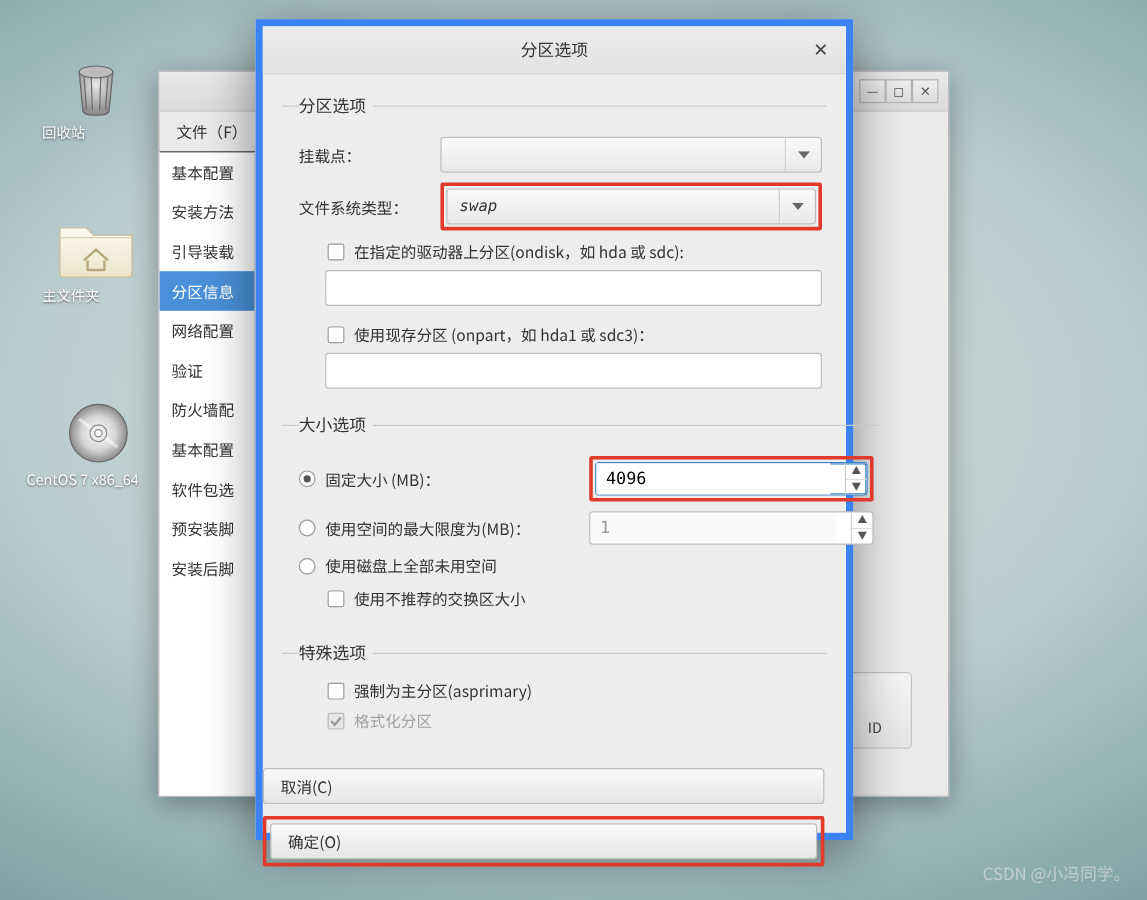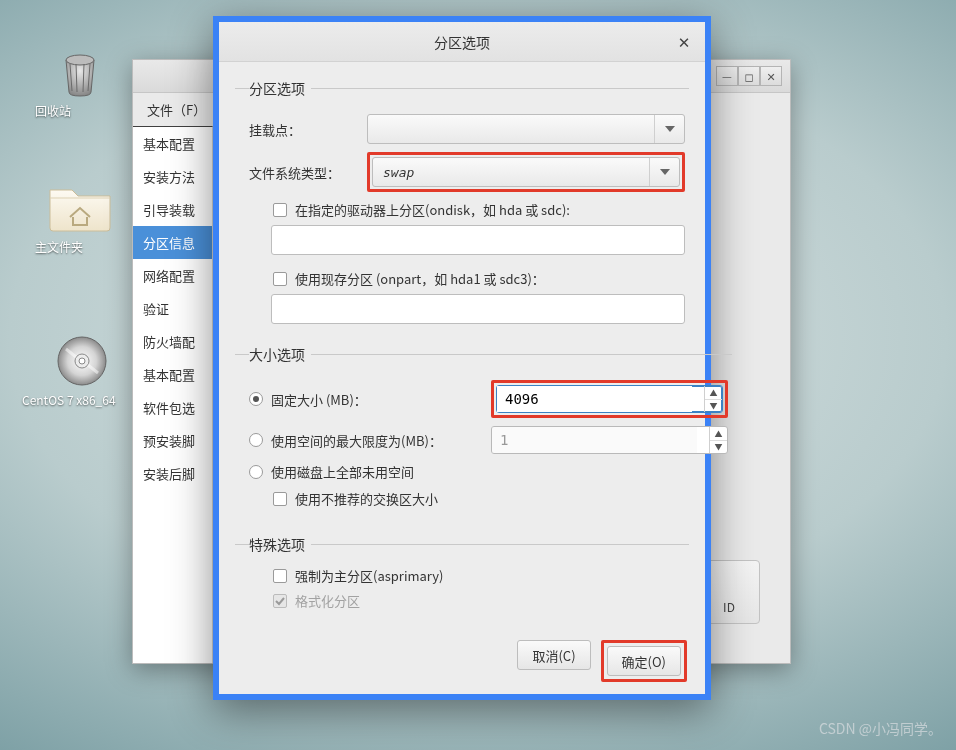--- a/index.html
+++ b/index.html
@@ -66,21 +66,21 @@
   .spin .btns div { flex:1; display:flex; align-items:center; justify-content:center; font-size:8px; color:#555; border-bottom:1px solid #dcdcdc;}
   .spin .btns div:last-child { border-bottom:none; }
   .spin.disabled input { color:#999; }
 
   .radio-row { display:flex; align-items:center; gap:8px; margin:8px 0; }
   .radio-row .lbl { flex:0 0 212px; }
   .radio-row .ctrl { flex:1; }
 
   .disabled-text { color:#a2a2a2; }
 
-  .dlg-buttons { display:flex; justify-content:flex-end; gap:10px; padding:14px 18px 18px 0; }
+  .dlg-buttons { display:flex; gap:10px; padding:14px 18px 18px 0;flex-direction:column; }
   .btn { height:30px; padding:0 14px; border:1px solid #bdbdbd; border-radius:3px;
          background:linear-gradient(#fafafa,#e6e6e6); font-size:13px; color:#333; display:flex; align-items:center; cursor:pointer; }
 
   .watermark { position:absolute; right:14px; bottom:12px; color:#d9dde0; font-size:14px; opacity:.7; }
 </style>
 </head>
 <body>
 
 <div class="desktop-icon trash-icon">
   <svg class="trash-svg" viewBox="0 0 56 56">

